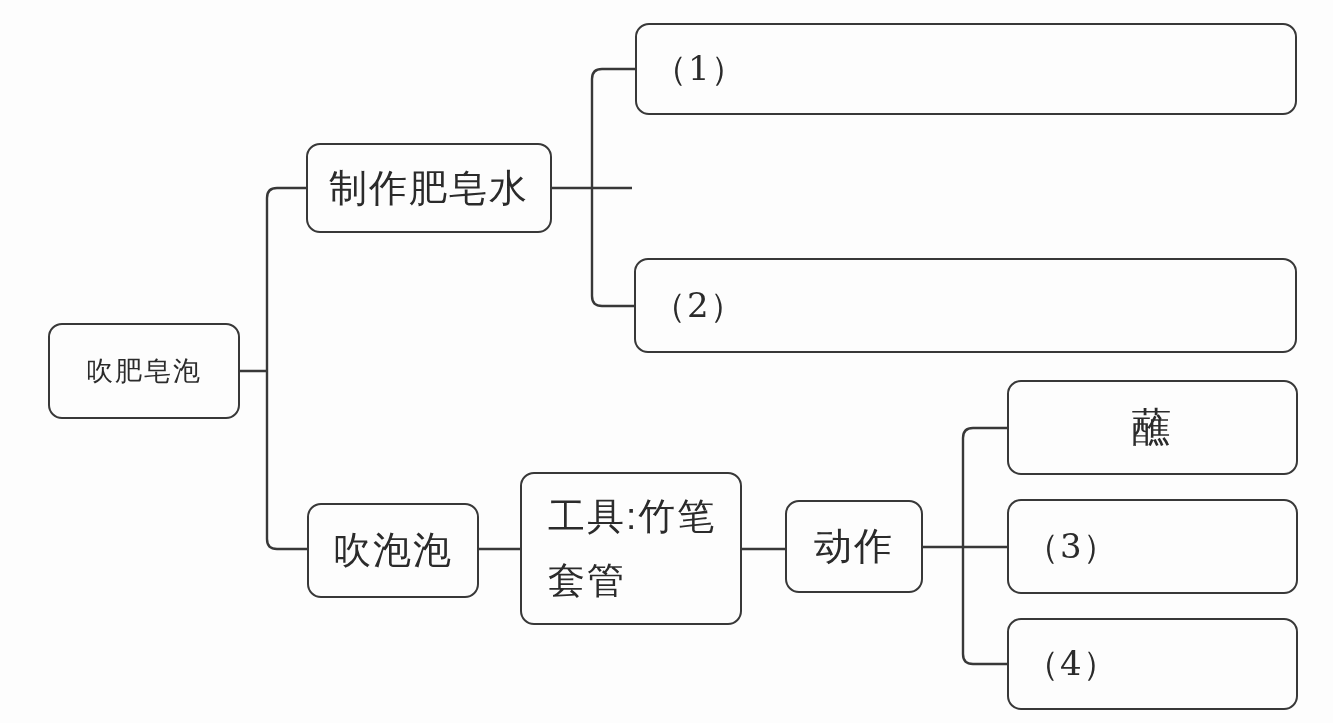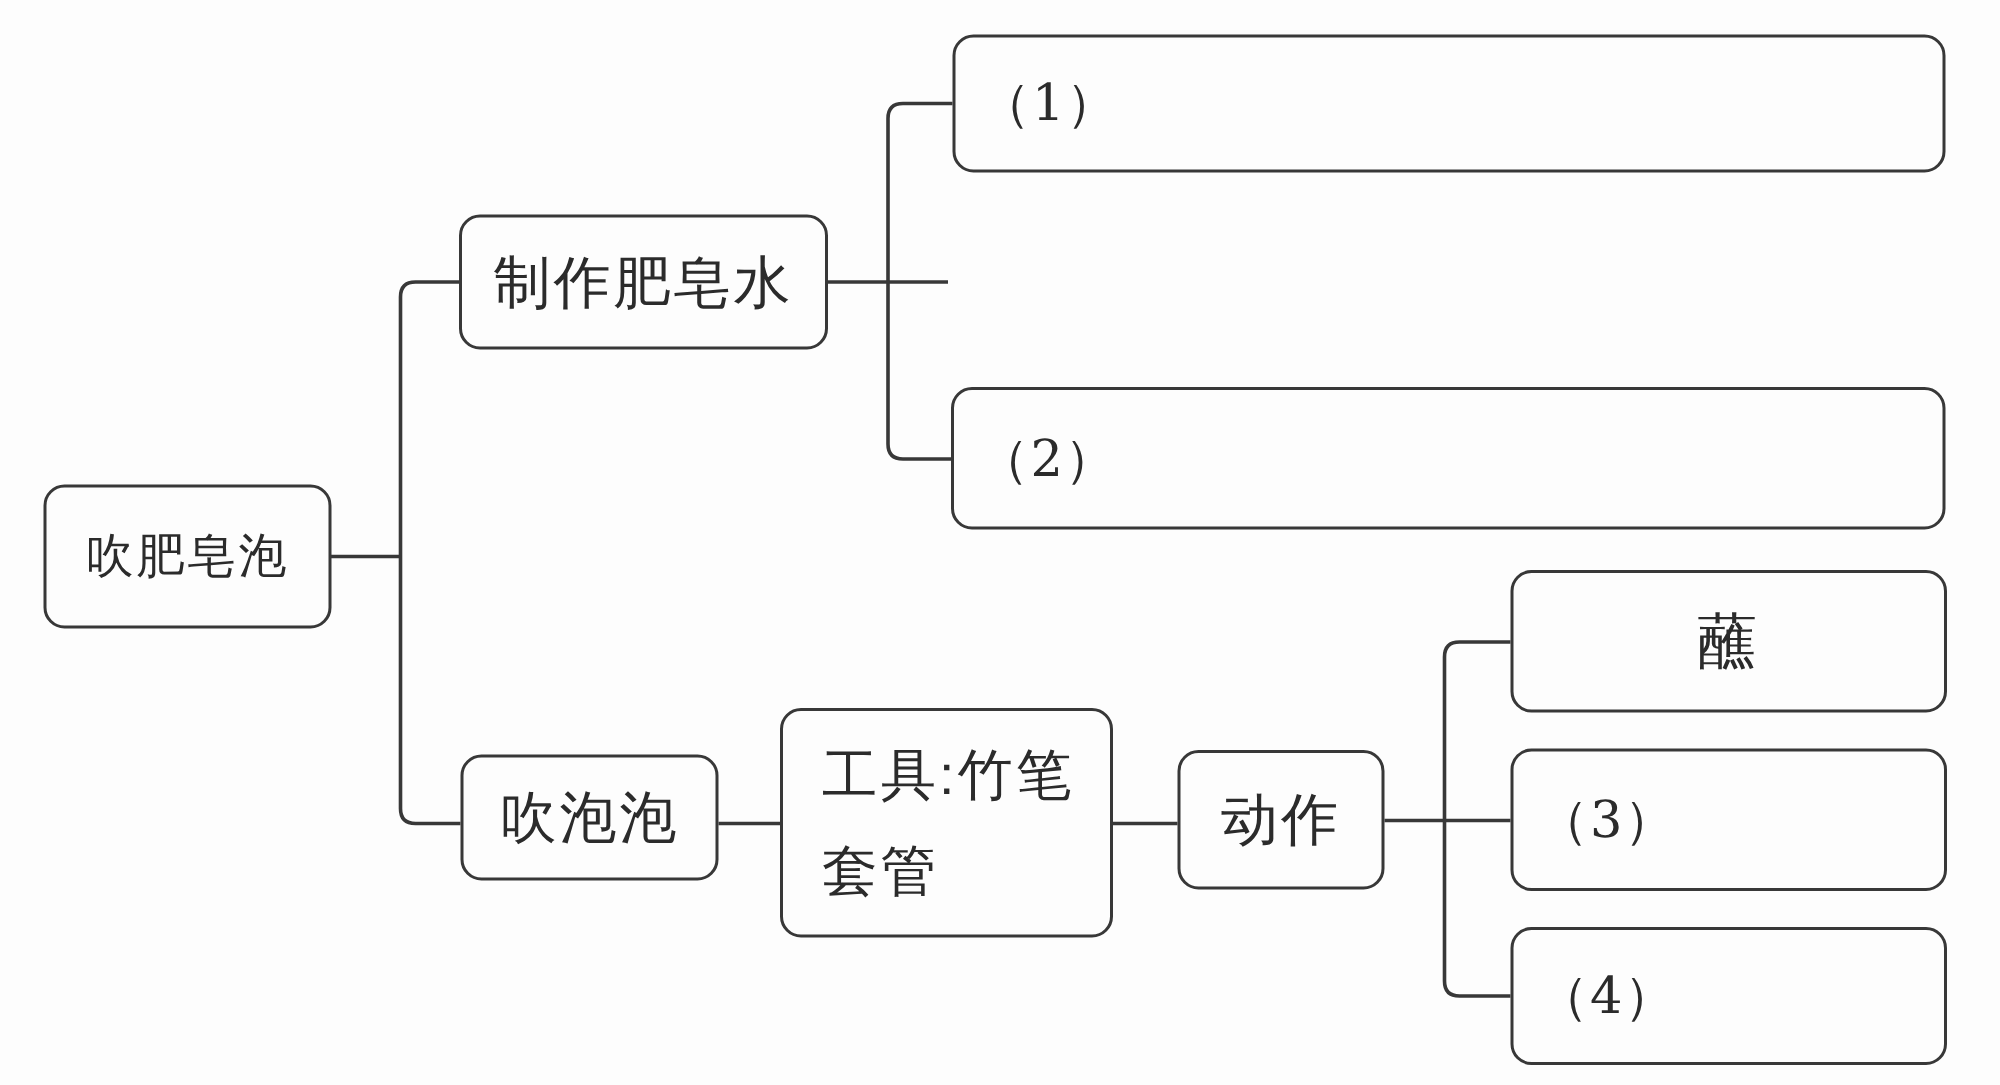--- a/index.html
+++ b/index.html
@@ -52,21 +52,21 @@
     padding-left: 26px;
     line-height: 64px;
     font-size: 37px;
   }
   .serif-text {
     font-family: "DejaVu Serif", "Liberation Serif", serif;
     font-size: 34px;
     letter-spacing: 1px;
   }
   .node.dip-node { font-family: "DejaVu Serif", "Liberation Serif", serif; font-size: 40px; }
-  .node.root-node { font-size: 32px; }
+  .node.root-node { font-size: 27px; margin-left: 19px; }
 </style>
 </head>
 <body>
 
 <div class="canvas">
 
   <svg class="connectors" viewBox="0 0 1333 723">
     <path d="M220,371 H267"></path>
     <path d="M306,188 H277 Q267,188 267,198 V539 Q267,549 277,549 H307"></path>
     <path d="M552,188 H632"></path>
@@ -87,21 +87,21 @@
 
   <div class="node align-left" style="left:635px; top:23px; width:662px; height:92px;">
     <span class="serif-text">（1）</span>
   </div>
 
 
   <div class="node align-left" style="left:634px; top:258px; width:663px; height:95px;">
     <span class="serif-text">（2）</span>
   </div>
 
-  <div class="node" style="left:307px; top:503px; width:172px; height:84px;font-family:Liberation Mono, monospace;">
+  <div class="node" style="left:307px; top:503px; width:172px; height:95px;font-family:Liberation Mono, monospace;">
     <span>吹泡泡</span>
   </div>
 
   <div class="node two-line" style="left:520px; top:472px; width:222px; height:153px;">
     <span>工具:竹笔</span>
     <span>套管</span>
   </div>
 
   <div class="node" style="left:785px; top:500px; width:138px; height:93px;">
     <span>动作</span>

